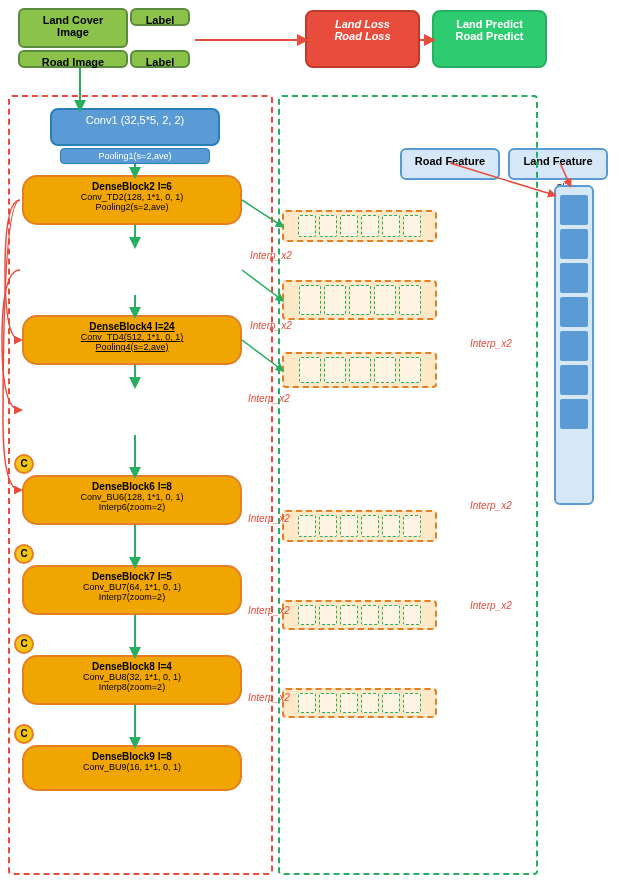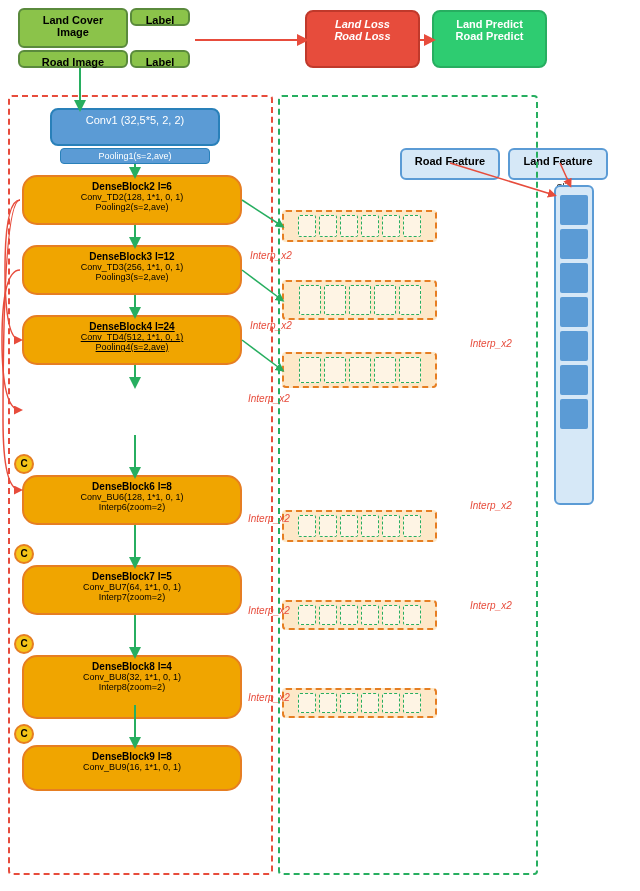--- a/index.html
+++ b/index.html
@@ -223,25 +223,20 @@
   <div class="pool-block" style="left:60px; top:148px; width:150px; height:16px;">
     <span>Pooling1(s=2,ave)</span>
   </div>
 
   <div class="dense-block" style="left:22px; top:175px; width:220px; height:50px;">
     <div><span>DenseBlock2</span> <span>l=6</span></div>
     <div class="dense-sub">Conv_TD2(128, 1*1, 0, 1)</div>
     <div class="dense-sub">Pooling2(s=2,ave)</div>
   </div>
 
-  <div class="dense-block" style="left:22px; top:245px; width:220px; height:50px;">
-    <div><span>DenseBlock3</span> <span>l=12</span></div>
-    <div class="dense-sub">Conv_TD3(256, 1*1, 0, 1)</div>
-    <div class="dense-sub">Pooling3(s=2,ave)</div>
-  </div>
 
   <div class="dense-block" style="left:22px; top:315px; width:220px; height:50px;text-decoration:underline;">
     <div><span>DenseBlock4</span> <span>l=24</span></div>
     <div class="dense-sub">Conv_TD4(512, 1*1, 0, 1)</div>
     <div class="dense-sub">Pooling4(s=2,ave)</div>
   </div>
 
 
   <div class="concat-circle" style="left:14px; top:454px;">C</div>
 
@@ -254,21 +249,21 @@
   <div class="concat-circle" style="left:14px; top:544px;">C</div>
 
   <div class="dense-block" style="left:22px; top:565px; width:220px; height:50px;">
     <div><span>DenseBlock7</span> <span>l=5</span></div>
     <div class="dense-sub">Conv_BU7(64, 1*1, 0, 1)</div>
     <div class="dense-sub">Interp7(zoom=2)</div>
   </div>
 
   <div class="concat-circle" style="left:14px; top:634px;">C</div>
 
-  <div class="dense-block" style="left:22px; top:655px; width:220px; height:64px;">
+  <div class="dense-block" style="left:22px; top:655px; width:220px; height:50px;">
     <div><span>DenseBlock8</span> <span>l=4</span></div>
     <div class="dense-sub">Conv_BU8(32, 1*1, 0, 1)</div>
     <div class="dense-sub">Interp8(zoom=2)</div>
   </div>
 
   <div class="concat-circle" style="left:14px; top:724px;">C</div>
 
   <div class="dense-block" style="left:22px; top:745px; width:220px; height:46px;">
     <div><span>DenseBlock9</span> <span>l=8</span></div>
     <div class="dense-sub">Conv_BU9(16, 1*1, 0, 1)</div>

